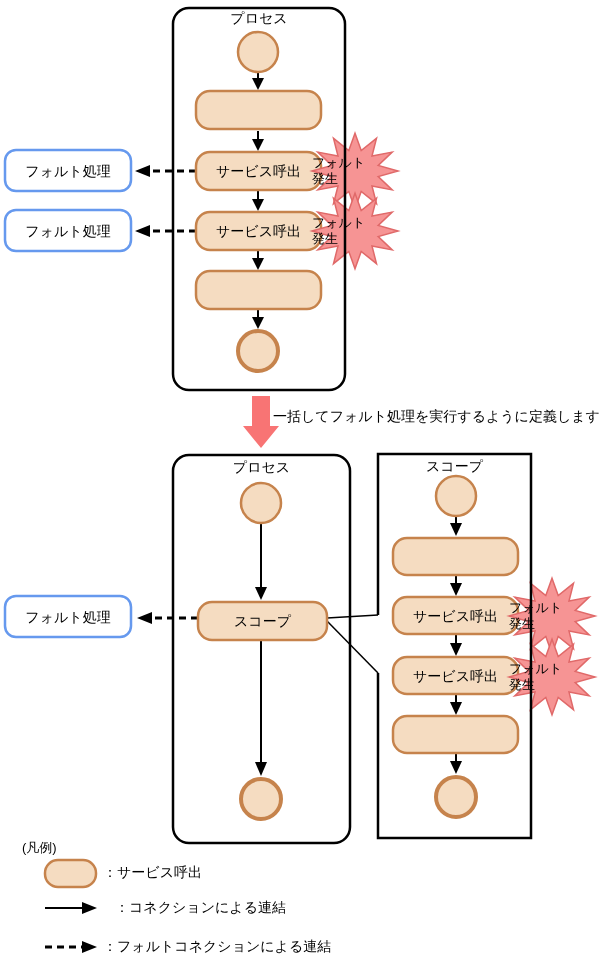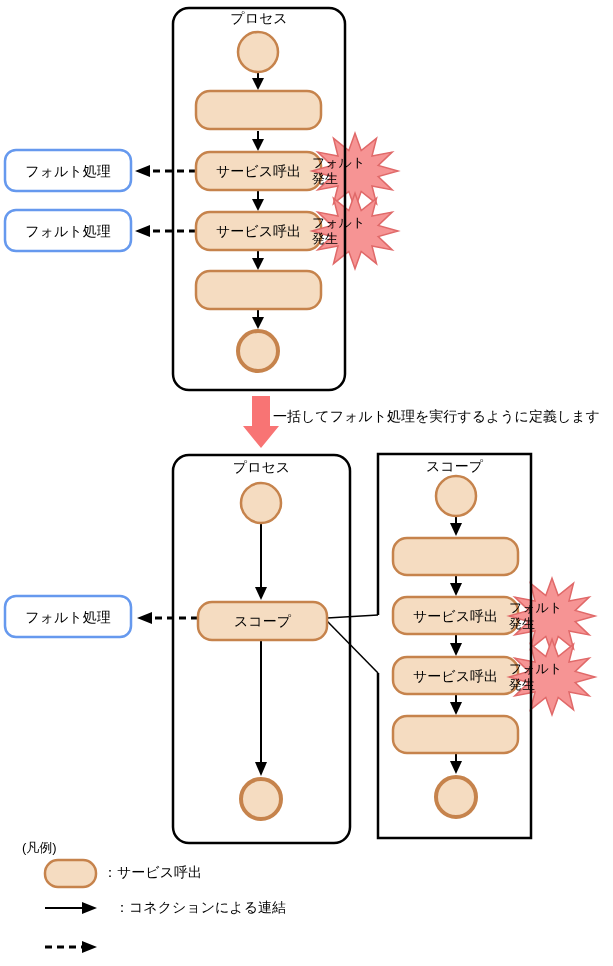--- a/index.html
+++ b/index.html
@@ -148,14 +148,15 @@
 <div class="lbl box-lbl" style="left:393px;top:597px;width:125px;height:37px;">サービス呼出</div>
 <div class="lbl box-lbl" style="left:393px;top:657px;width:125px;height:37px;">サービス呼出</div>
 <div class="burst-lbl" style="left:509px;top:600px;width:86px;">フォルト
 発生</div>
 <div class="burst-lbl" style="left:509px;top:661px;width:86px;">フォルト
 発生</div>
 
 <div class="legend-lbl" style="left:22px;top:839px;font-size:13px;">(凡例)</div>
 <div class="legend-lbl" style="left:103px;top:864px;">：サービス呼出</div>
 <div class="legend-lbl" style="left:115px;top:899px;">：コネクションによる連結</div>
+<div class="legend-lbl" style="left:103px;top:938px;">：フォルトコネクションによる連結</div>
 
 </div>
 
 </body></html>

